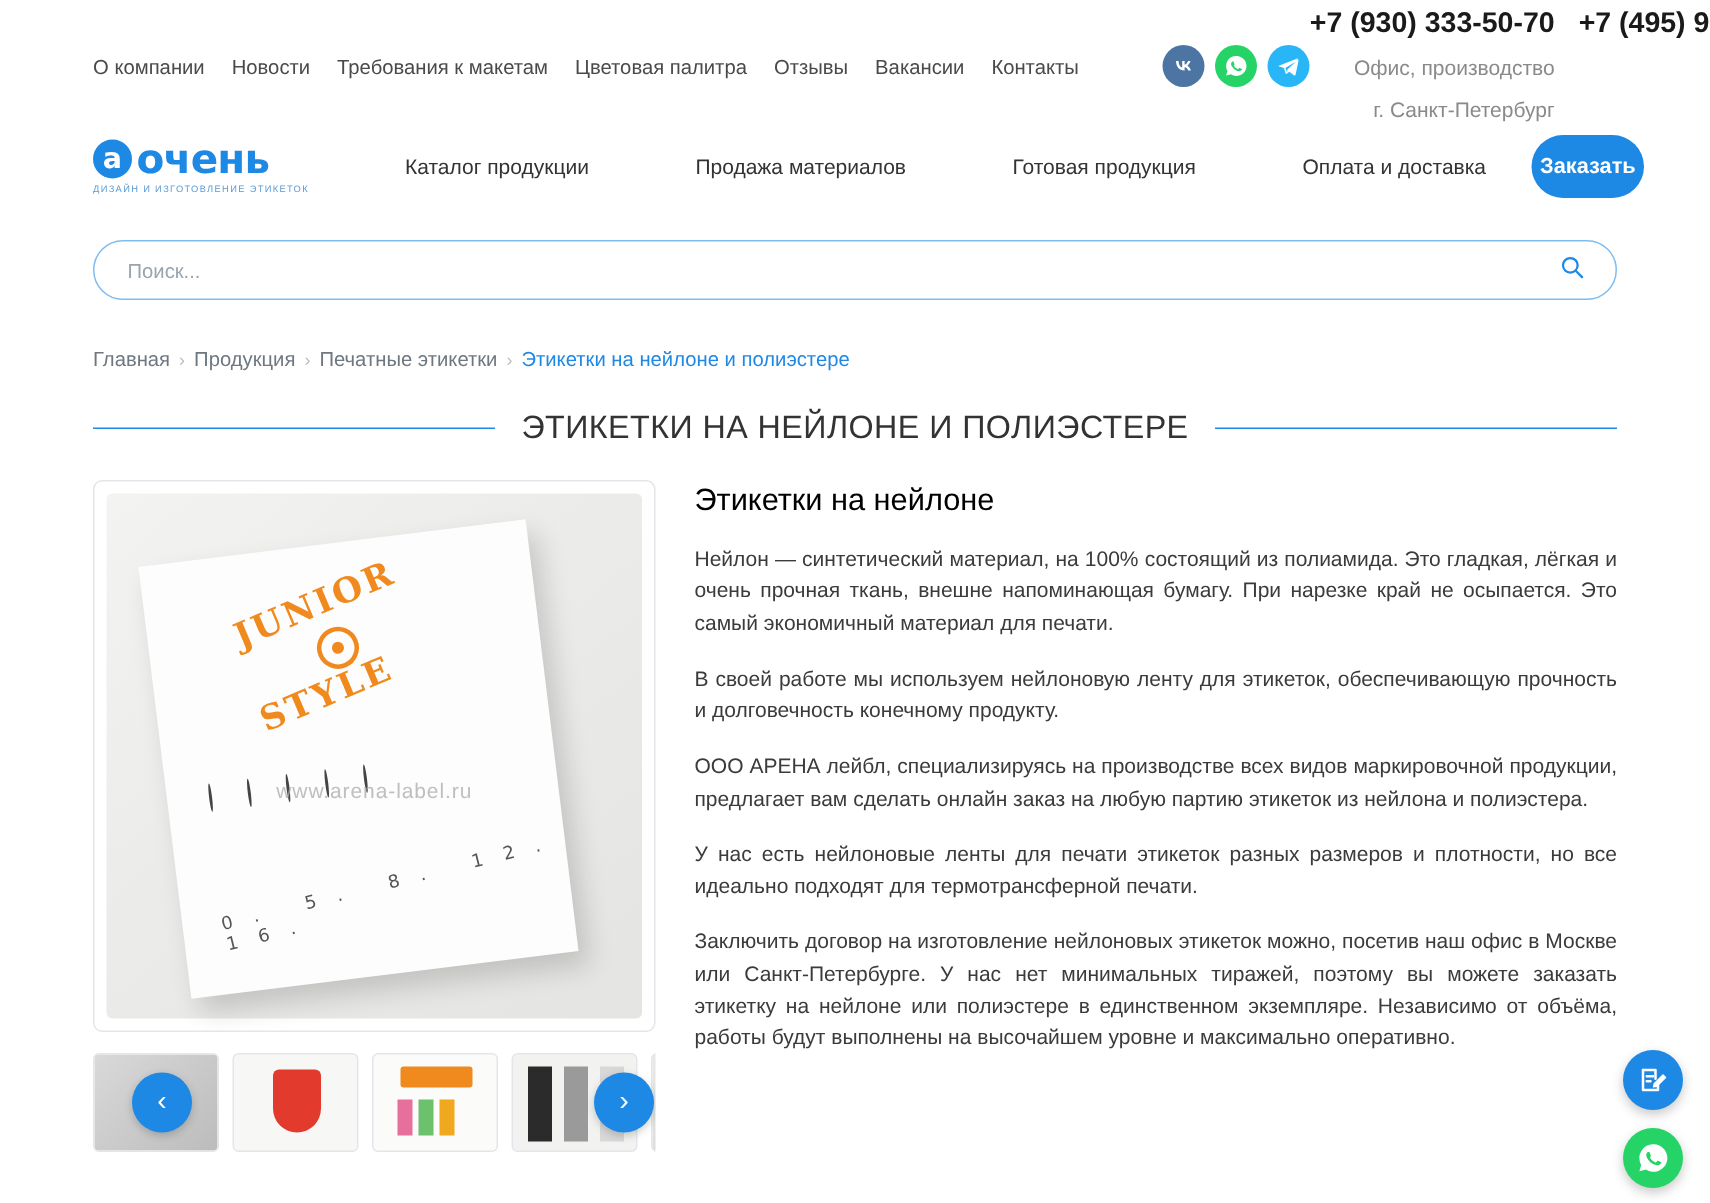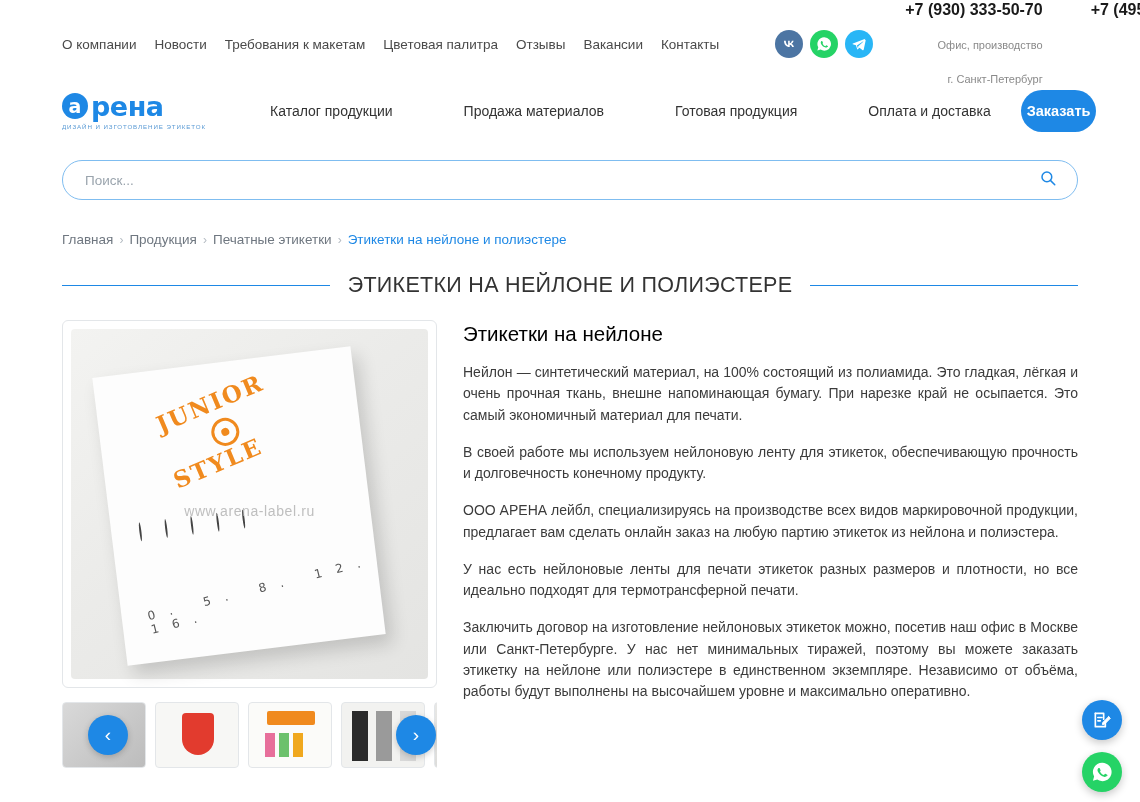--- a/index.html
+++ b/index.html
@@ -29,22 +29,22 @@
     display: flex; align-items: center; justify-content: center;
     color: #fff; font-size: 14px; font-weight: bold;
   }
   .soc.vk { background: #4c75a3; }
   .soc.wa { background: #25d366; }
   .soc.tg { background: #29b6f6; }
   .soc svg { display:block; }
 
   .phones { margin-left: auto; display: flex; gap: 16px; }
   .phone-block { text-align: right; }
-  .phone-num { font-size: 16px; font-weight: bold; color: #1a1a1a; white-space: nowrap; margin-left: 32px; }
-  .phone-sub { font-size: 11px; color: #8a8a8a; line-height: 1.35; margin-top: 19px; white-space: nowrap;}
+  .phone-num { font-size: 19px; font-weight: bold; color: #1a1a1a; white-space: nowrap; }
+  .phone-sub { font-size: 14px; color: #8a8a8a; line-height: 1.35; margin-top: 9px; white-space: nowrap;}
 
   
   .header {
     display: flex; align-items: center;
     padding: 0 62px; height: 78px;
   }
   .logo { display: flex; flex-direction: column; width: 120px; }
   .logo-mark {
     display: flex; align-items: center; gap: 3px;
   }
@@ -156,21 +156,21 @@
   .figures { position: absolute; left: 28px; top: 150px; display: flex; gap: 6px; }
   .fig { width: 20px; height: 64px; position: relative; }
   .fig .head { width: 11px; height: 11px; border-radius: 50%; border: 1.6px solid #444; margin: 0 auto; }
   .fig .body { width: 15px; height: 40px; margin: 2px auto 0; border-radius: 3px; }
   .nums {
     position:absolute; left: 26px; top: 222px;
     font-size: 12px; color: #555; letter-spacing: 14px;
     transform: rotate(-7deg); font-family: "DejaVu Sans", sans-serif;
   }
   .watermark {
-    position:absolute; left: 0; right: 0; top: 182px;
+    position:absolute; left: 0; right: 0; top: 198px;
     text-align:center; color: rgba(170,170,170,.75);
     font-size: 14px; letter-spacing: .6px;
   }
 
   .thumbs {
     display: flex; gap: 9px; margin-top: 14px; position: relative;
     width: 375px; overflow: hidden; height: 66px;
   }
   .thumb {
     width: 84px; height: 66px; border: 1px solid #e3e6e9; border-radius: 4px;
@@ -251,21 +251,21 @@
         <div class="phone-sub">Филиал</div>
         <div class="phone-sub">г. Москва</div>
       </div>
     </div>
   </div>
 
   <div class="header">
     <div class="logo">
       <div class="logo-mark">
         <span class="logo-a">а</span>
-        <span class="logo-text">рена</span>
+        <span class="logo-text">очень</span>
       </div>
       <div class="logo-sub">дизайн и изготовление этикеток</div>
     </div>
 
     <nav class="mainnav">
       <a href="#">Каталог продукции</a>
       <a href="#">Продажа материалов</a>
       <a href="#">Готовая продукция</a>
       <a href="#">Оплата и доставка</a>
     </nav>

